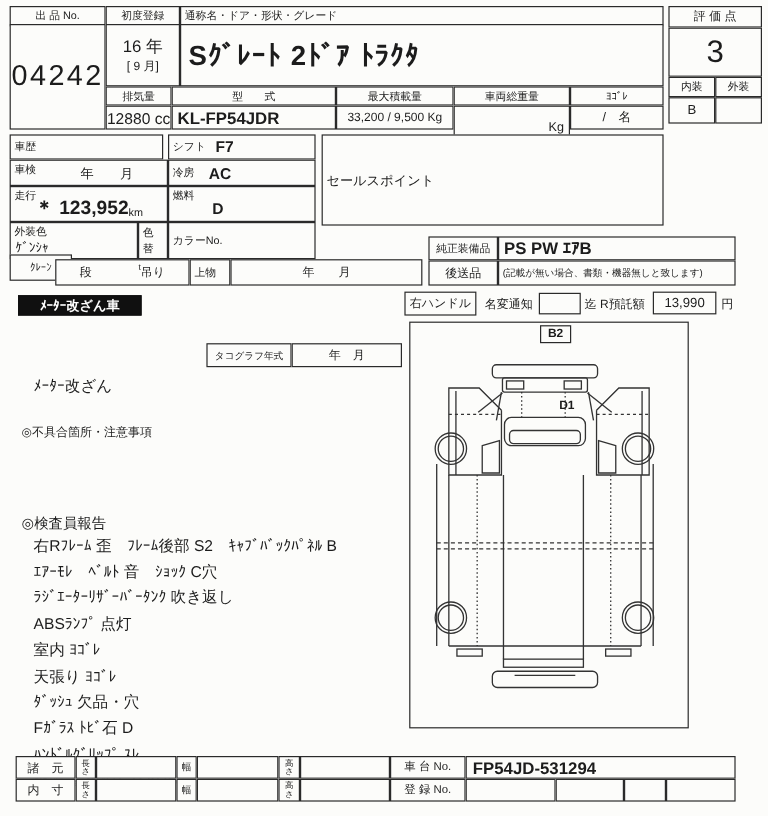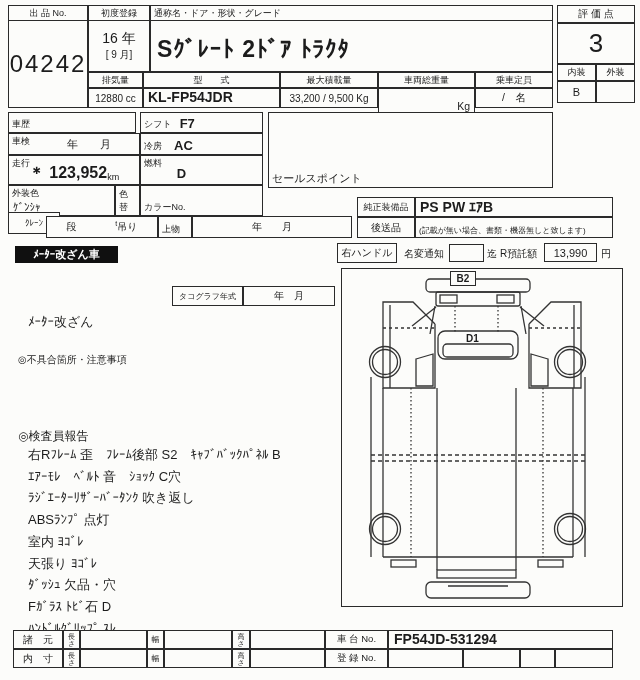--- a/index.html
+++ b/index.html
@@ -6,21 +6,21 @@
   body{
     width:640px;height:680px;
     background:#f4f4f1;
     font-family:"Liberation Sans","DejaVu Sans",sans-serif;
     color:#1c1c1c;
     -webkit-font-smoothing:antialiased;
   }
   .sheet{position:relative;width:640px;height:680px;background:#fcfcfa;overflow:hidden;}
   .bx{position:absolute;border:1.5px solid #2a2a2a;box-sizing:border-box;background:#fcfcfa;
       display:flex;align-items:center;justify-content:center;}
-  .tl{align-items:flex-end;justify-content:flex-start;}
+  .tl{align-items:center;justify-content:flex-start;}
   .txt{position:absolute;white-space:nowrap;}
   .lbl{font-size:9px;}
   .lbl2{font-size:10px;}
   .pad{padding:1px 3px;}
   .badge{background:#101010;color:#ffffff;font-weight:bold;}
   .big{font-size:24px;letter-spacing:2px;}
   .name-big{font-size:23px;font-weight:bold;letter-spacing:1px;}
   .score-big{font-size:26px;}
   .val-md{font-size:13px;font-weight:bold;}
   .cell-label{position:absolute;top:1px;left:3px;font-size:9px;}
@@ -61,25 +61,25 @@
   <div class="bx" style="left:143px;top:72px;width:137px;height:16px">
     <span class="lbl">型　　式</span>
   </div>
   <div class="bx" style="left:280px;top:72px;width:98px;height:16px">
     <span class="lbl">最大積載量</span>
   </div>
   <div class="bx" style="left:378px;top:72px;width:97px;height:16px">
     <span class="lbl">車両総重量</span>
   </div>
   <div class="bx" style="left:475px;top:72px;width:78px;height:16px">
-    <span class="lbl">乗車定員</span>
+    <span class="lbl">ﾖｺﾞﾚ</span>
   </div>
 
   <div class="bx" style="left:88px;top:88px;width:55px;height:20px">
-    <span style="font-size:10px">12880 cc</span>
+    <span style="font-size:13px">12880 cc</span>
   </div>
   <div class="bx tl" style="left:143px;top:88px;width:137px;height:20px;padding:2px 4px">
     <span style="font-size:14px;font-weight:bold">KL-FP54JDR</span>
   </div>
   <div class="bx" style="left:280px;top:88px;width:98px;height:20px">
     <span style="font-size:10px">33,200 / 9,500 Kg</span>
   </div>
   <div class="bx" style="left:378px;top:88px;width:97px;height:36px;justify-content:flex-end;padding-right:4px">
     <span style="font-size:10.5px">Kg</span>
   </div>
@@ -209,21 +209,21 @@
     <div class="repline">ﾗｼﾞｴｰﾀｰﾘｻﾞｰﾊﾞｰﾀﾝｸ 吹き返し</div>
     <div class="repline">ABSﾗﾝﾌﾟ 点灯</div>
     <div class="repline">室内 ﾖｺﾞﾚ</div>
     <div class="repline">天張り ﾖｺﾞﾚ</div>
     <div class="repline">ﾀﾞｯｼｭ 欠品・穴</div>
     <div class="repline">Fｶﾞﾗｽ ﾄﾋﾞ石 D</div>
     <div class="repline">ﾊﾝﾄﾞﾙｸﾞﾘｯﾌﾟ ｽﾚ</div>
     <div class="repline">外装 看板消しP AUS</div>
   </div>
 
-  <div class="bx" style="left:341px;top:268px;width:282px;height:339px">
+  <div class="bx" style="left:341px;top:268px;width:233px;height:339px">
     <svg width="274" height="336" viewBox="0 0 274 336">
       <g fill="none" stroke="#333" stroke-width="1.3">
 
         <rect x="81" y="9" width="104" height="13" rx="4"></rect>
 
         <rect x="91" y="22" width="84" height="14" rx="2"></rect>
         <rect x="95" y="25" width="17" height="8"></rect>
         <rect x="152" y="25" width="17" height="8"></rect>
 
         <line x1="90" y1="36" x2="85" y2="64"></line>

